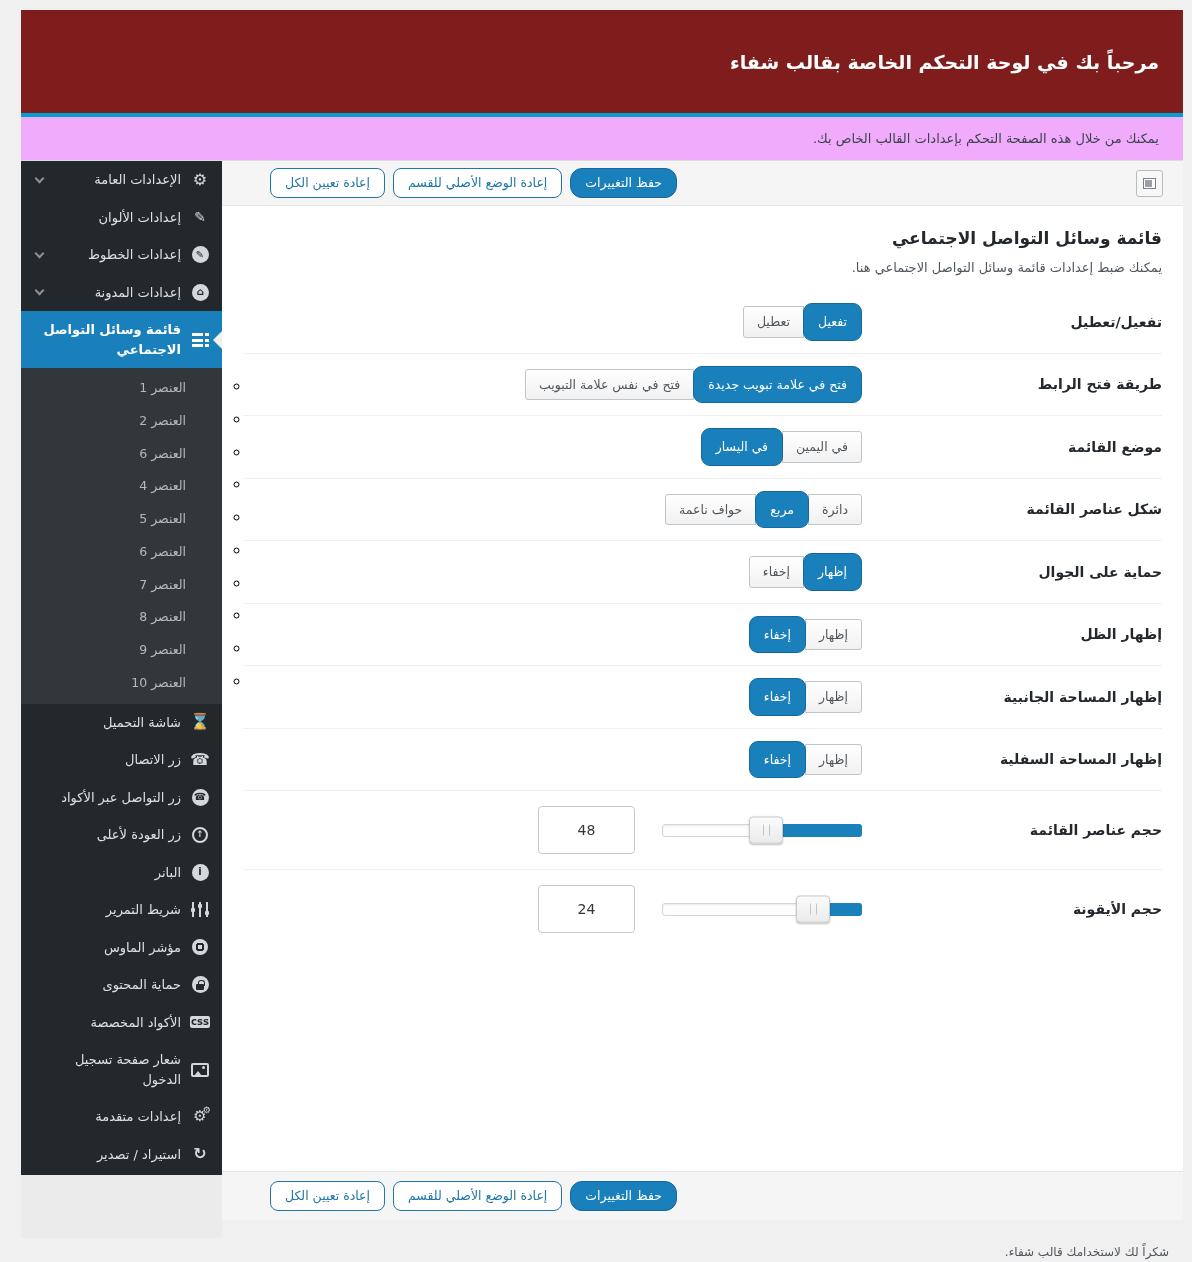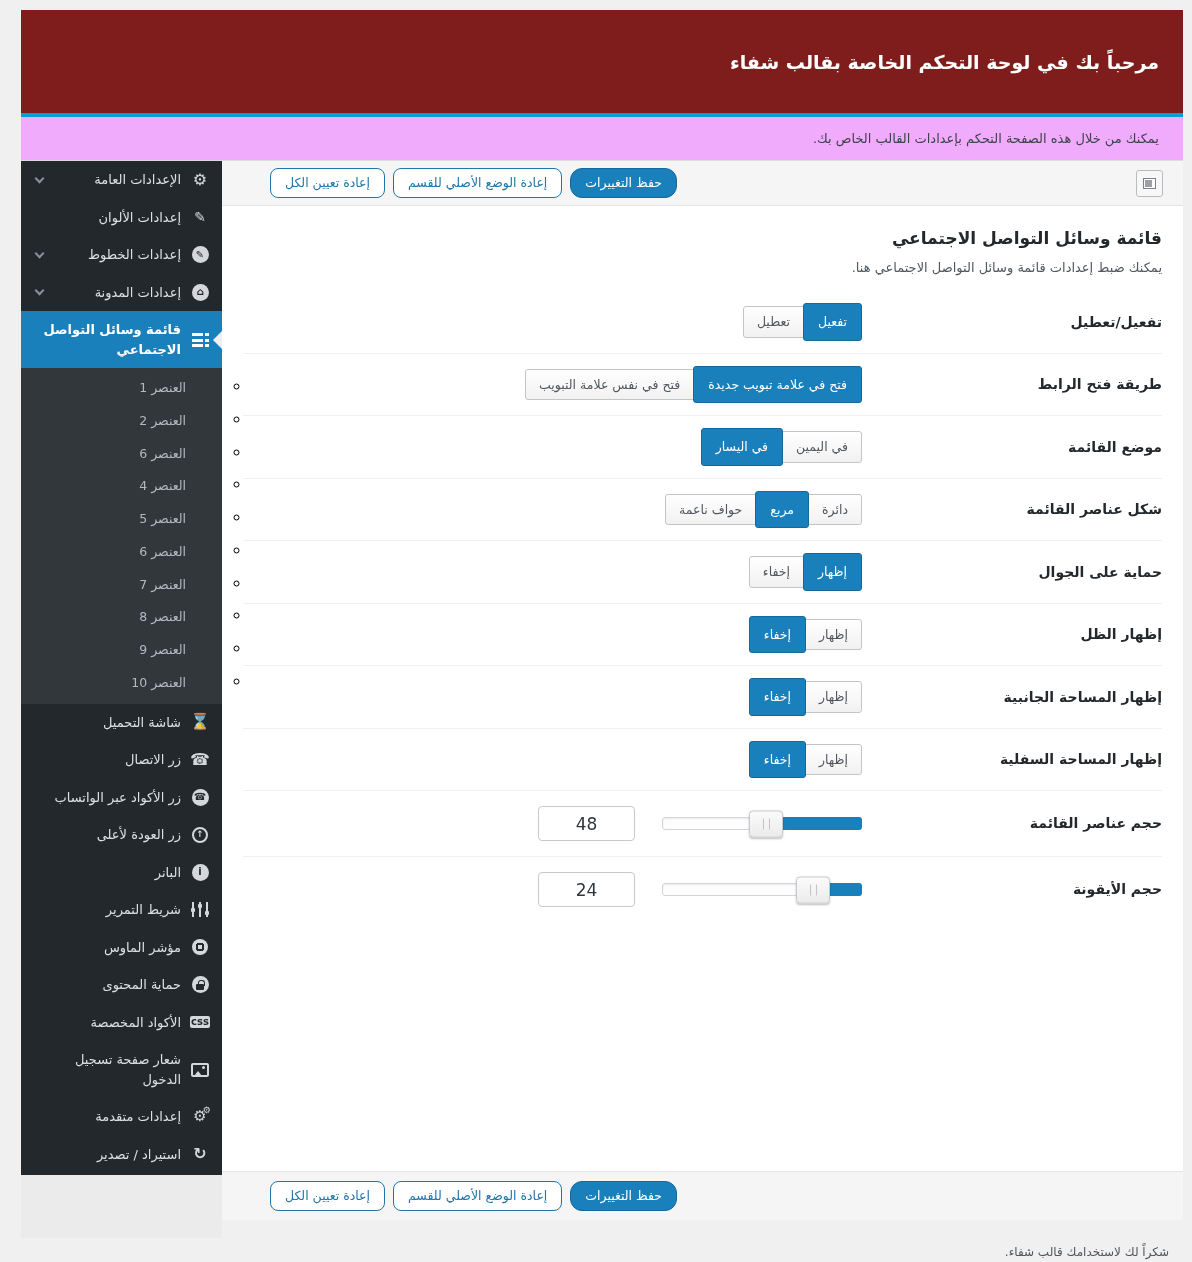--- a/index.html
+++ b/index.html
@@ -95,21 +95,21 @@
   .tbtn:not(:first-child) { margin-right: -1px; }
   .tbtn:first-child { border-radius: 0 3px 3px 0; }
   .tbtn:last-child { border-radius: 3px 0 0 3px; }
   .tbtn.active {
     position: relative; z-index: 1;
     background: #1a80bc;
     border-color: #15689a;
     color: #ffffff;
     padding: 9px 14px;
     margin-top: -3px; margin-bottom: -3px;
-    border-radius: 3px;
+    border-radius: 9px;
   }
 
   
   .slider-wrap { display: flex; align-items: center; }
   .slider {
     position: relative;
     width: 200px; height: 13px;
     background: #fdfdfd;
     border: 1px solid #d3d6d9;
     border-radius: 3px;
@@ -125,26 +125,26 @@
     border-radius: 4px;
     box-shadow: 0 1px 2px rgba(0,0,0,.25);
     cursor: grab;
     z-index: 2;
   }
   .slider-handle::after {
     content: ""; position: absolute; top: 7px; bottom: 7px; left: 50%; width: 5px; margin-left: -3px;
     border-left: 1px solid #c0c4c8; border-right: 1px solid #c0c4c8;
   }
   .num-input {
-    width: 97px; height: 35px;
+    width: 97px; height: 48px;
     margin-right: 27px;
     border: 1px solid #c6cacd; border-radius: 4px;
     background: #fff;
     direction: ltr; text-align: center;
-    font-family: inherit; font-size: 17px; color: #32373c;
+    font-family: inherit; font-size: 14px; color: #32373c;
   }
 
   
   .menu { background: #23282d; list-style: none; padding-bottom: 2px; }
   .menu li { position: relative; }
   .menu a {
     display: flex; align-items: center; gap: 9px;
     padding: 9px 12px;
     color: #dde0e3; font-size: 13px; line-height: 1.5;
     text-decoration: none; cursor: pointer;
@@ -480,21 +480,21 @@
                 </span>
               <span class="menu-label">زر الاتصال</span>
             </a>
           </li>
 
           <li>
             <a>
               <span class="mi">
                   <span class="ic-circle">☎</span>
                 </span>
-              <span class="menu-label">زر الأكواد عبر الواتساب</span>
+              <span class="menu-label">زر التواصل عبر الأكواد</span>
             </a>
           </li>
 
           <li>
             <a>
               <span class="mi">
                   <span class="ic-ring">↑</span>
                 </span>
               <span class="menu-label">زر العودة لأعلى</span>
             </a>

